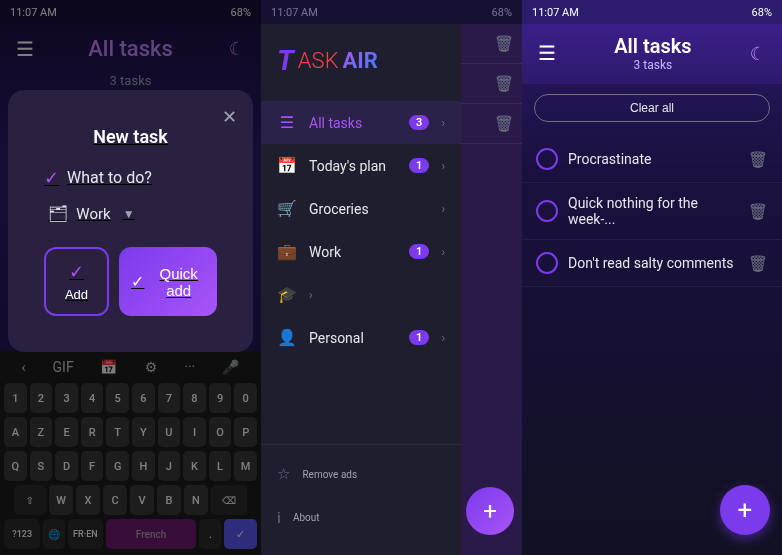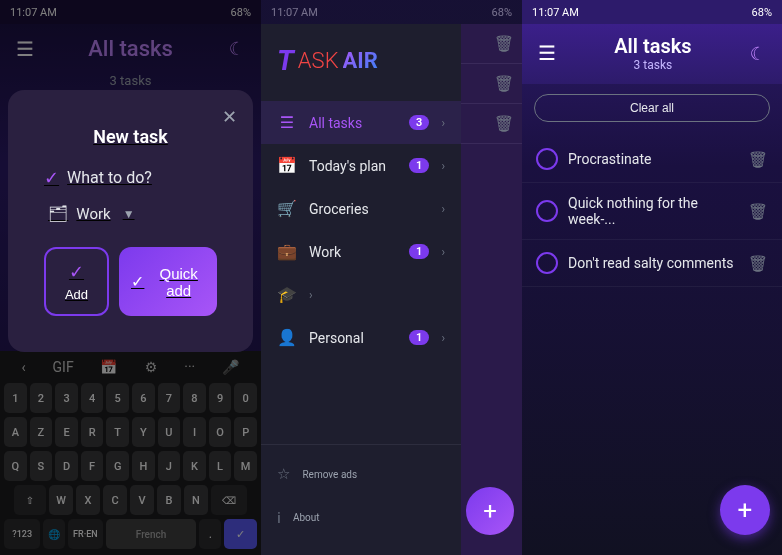--- a/index.html
+++ b/index.html
@@ -247,21 +247,21 @@
       justify-content: center;
       cursor: pointer;
     }
 
     .key.wide {
       width: 32px;
     }
 
     .key.space {
       width: 100px;
-      background: #404040;
+      background: #701a75;
     }
 
     .key.dark {
       background: #2c2c2e;
       font-size: 10px;
     }
 
     .key.accent {
       background: #5b5bf6;
     }

